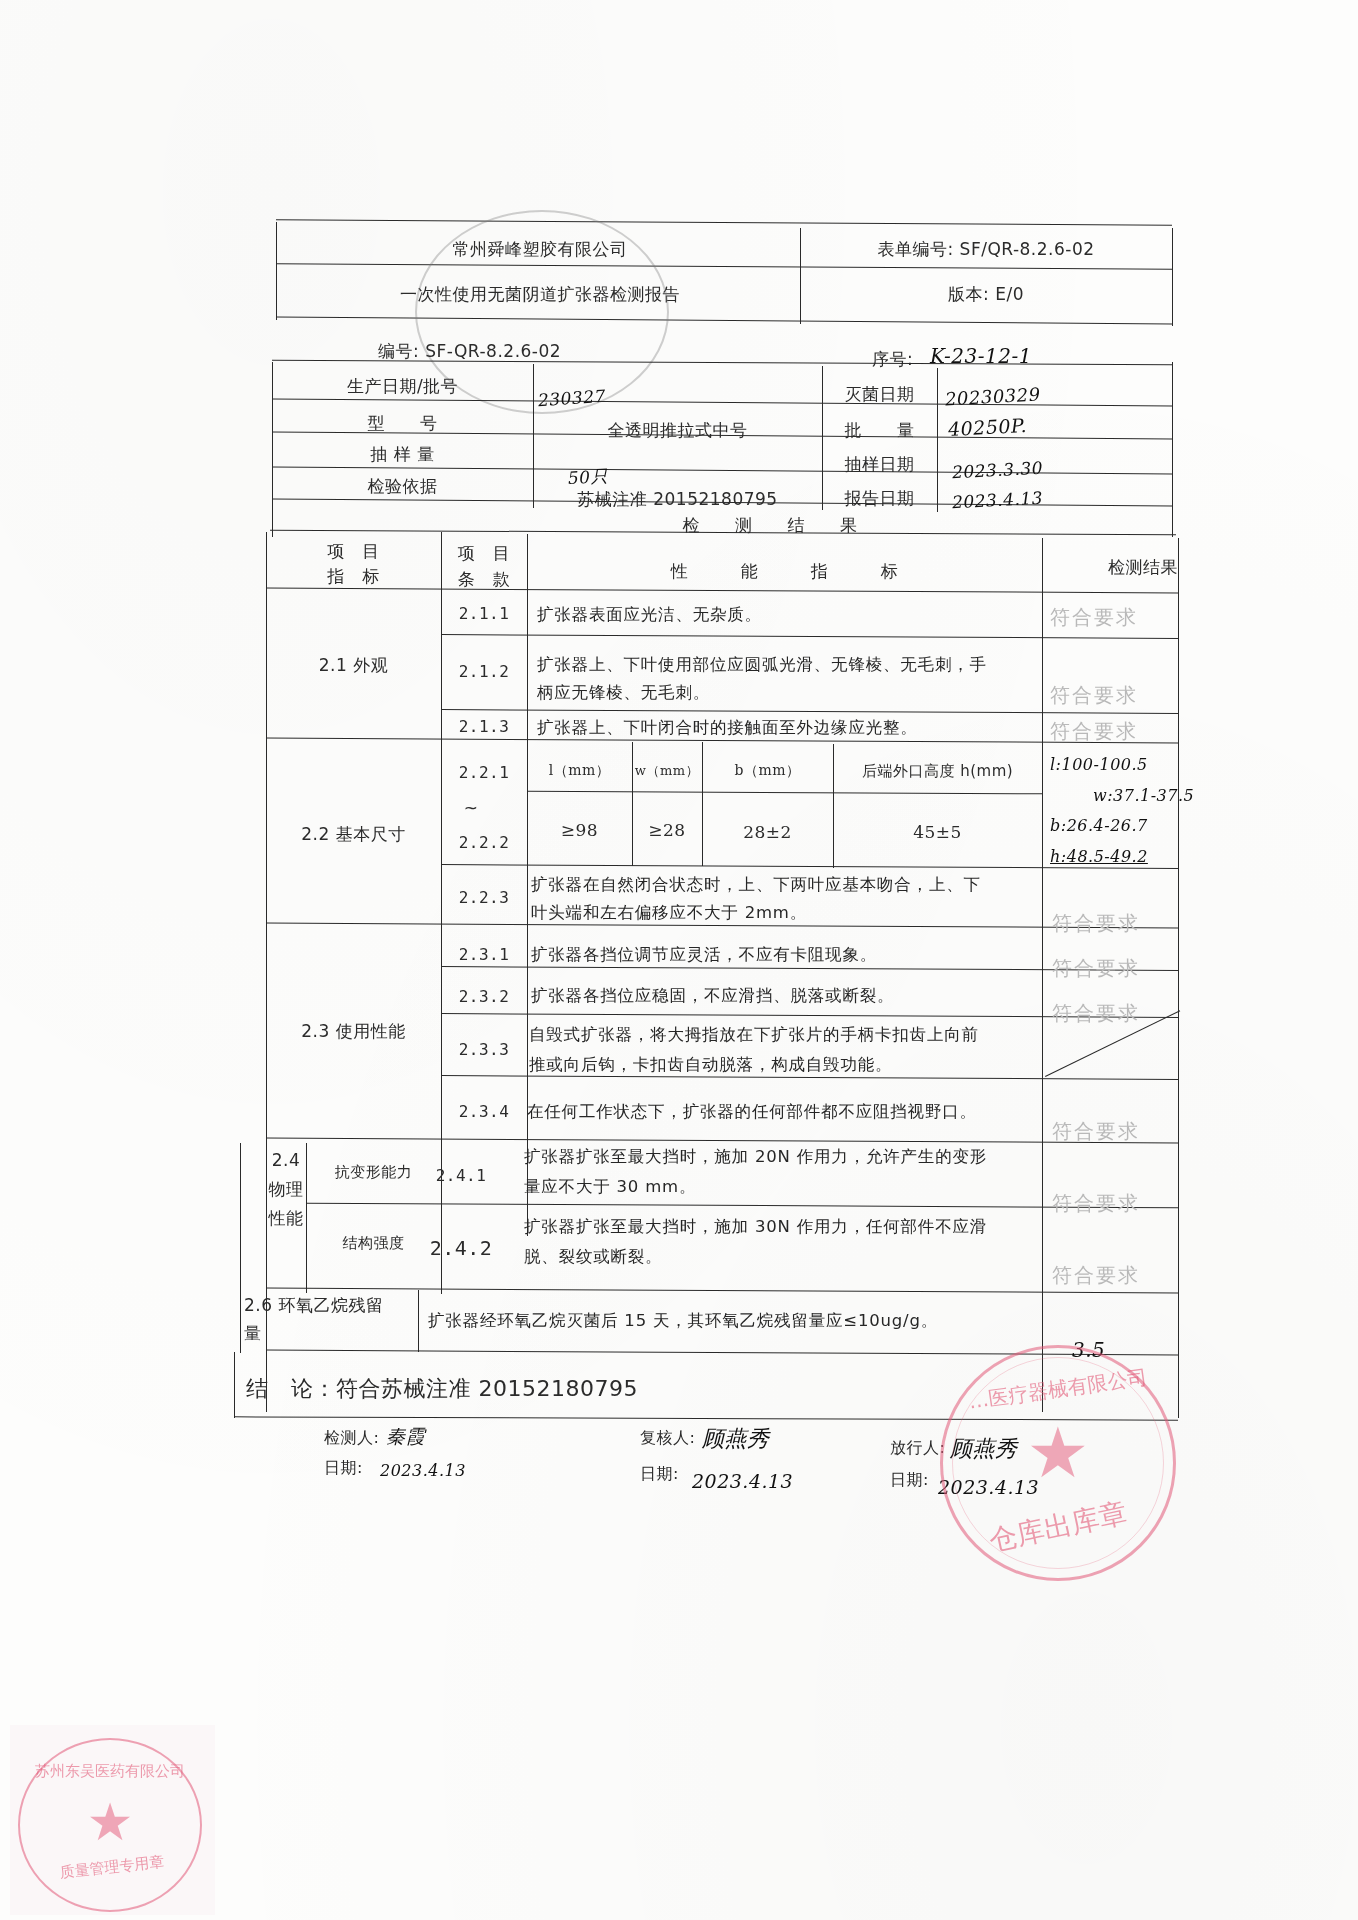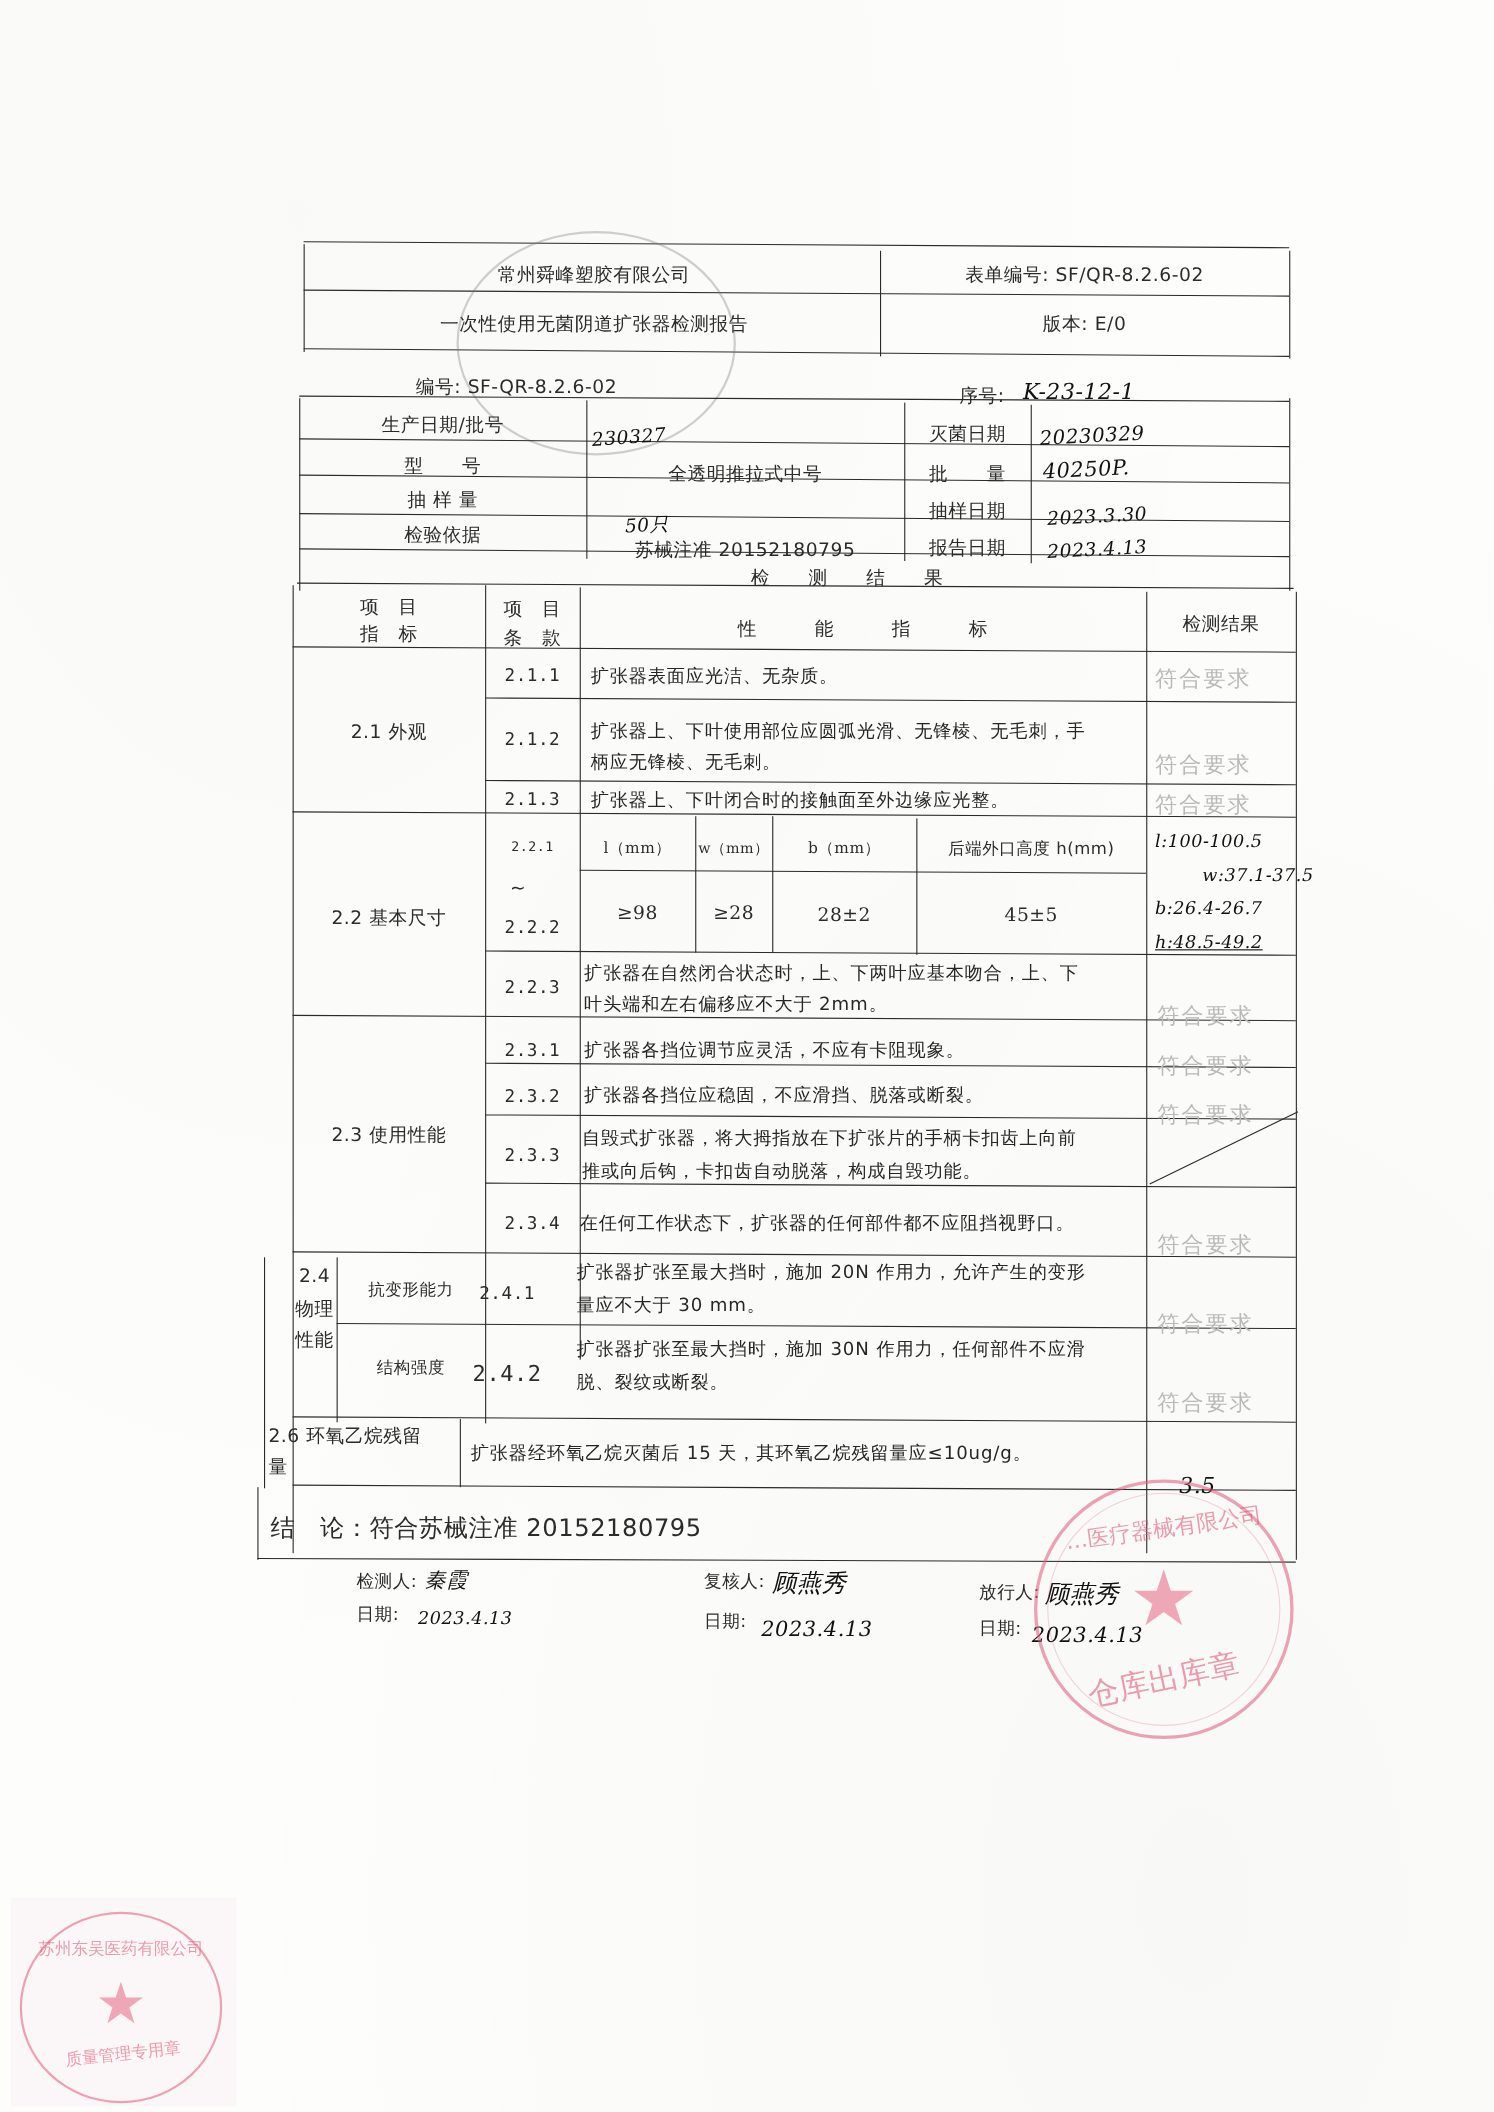--- a/index.html
+++ b/index.html
@@ -153,40 +153,40 @@
   <div class="line-h" style="left:234px; top:1418px; width:944px; transform:rotate(0.2deg);"></div>
   <div class="line-v" style="left:234px; top:1352px; height:66px;"></div>
 
   <div class="diag" style="left:1045px; top:1076px; width:150px; transform:rotate(-26deg);"></div>
 
   <div class="txt c" style="left:266px; top:540px; width:175px;">项　目</div>
   <div class="txt c" style="left:266px; top:565px; width:175px;">指　标</div>
   <div class="txt c" style="left:441px; top:542px; width:86px;">项　目</div>
   <div class="txt c" style="left:441px; top:568px; width:86px;">条　款</div>
   <div class="txt c" style="left:527px; top:560px; width:515px;">性　　　能　　　指　　　标</div>
-  <div class="txt c" style="left:1042px; top:556px; width:136px;">检测结果</div>
+  <div class="txt c" style="left:1042px; top:556px; width:136px;text-align:right;">检测结果</div>
 
   <div class="txt c" style="left:266px; top:654px; width:175px;">2.1 外观</div>
 
   <div class="txt c mono" style="left:441px; top:604px; width:86px; font-size:16px;">2.1.1</div>
   <div class="para" style="left:537px; top:600px;">扩张器表面应光洁、无杂质。</div>
   <div class="faint" style="left:1050px; top:604px;">符合要求</div>
 
   <div class="txt c mono" style="left:441px; top:662px; width:86px; font-size:16px;">2.1.2</div>
   <div class="para" style="left:537px; top:650px;">扩张器上、下叶使用部位应圆弧光滑、无锋棱、无毛刺，手</div>
   <div class="para" style="left:537px; top:678px;">柄应无锋棱、无毛刺。</div>
   <div class="faint" style="left:1050px; top:682px;">符合要求</div>
 
   <div class="txt c mono" style="left:441px; top:717px; width:86px; font-size:16px;">2.1.3</div>
   <div class="para" style="left:537px; top:713px;">扩张器上、下叶闭合时的接触面至外边缘应光整。</div>
   <div class="faint" style="left:1050px; top:718px;">符合要求</div>
 
   <div class="txt c" style="left:266px; top:823px; width:175px;">2.2 基本尺寸</div>
 
-  <div class="txt c mono" style="left:441px; top:763px; width:86px; font-size:12px;">2.2.1</div>
+  <div class="txt c mono" style="left:441px; top:763px; width:86px; font-size:16px;">2.2.1</div>
   <div class="txt c" style="left:441px; top:798px; width:60px;">~</div>
   <div class="txt c mono" style="left:441px; top:833px; width:86px; font-size:16px;">2.2.2</div>
 
   <div class="txt c serif" style="left:527px; top:762px; width:105px; font-size:14px;">l（mm）</div>
   <div class="txt c serif" style="left:632px; top:762px; width:70px; font-size:13px;">w（mm）</div>
   <div class="txt c serif" style="left:702px; top:762px; width:131px; font-size:14px;">b（mm）</div>
   <div class="txt c" style="left:833px; top:762px; width:209px; font-size:15px;">后端外口高度 h(mm)</div>
 
   <div class="txt c serif" style="left:527px; top:820px; width:105px;">≥98</div>
   <div class="txt c serif" style="left:632px; top:820px; width:70px;">≥28</div>

